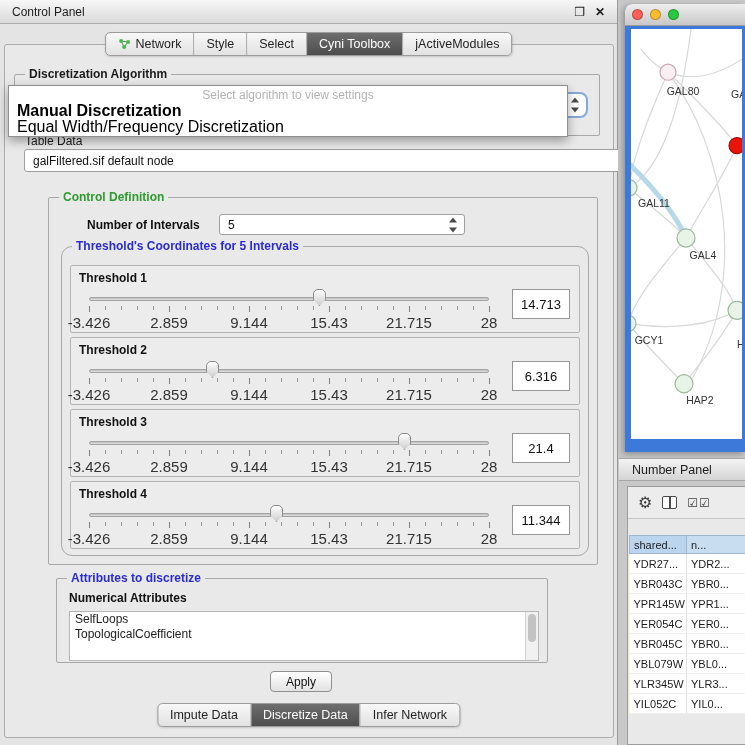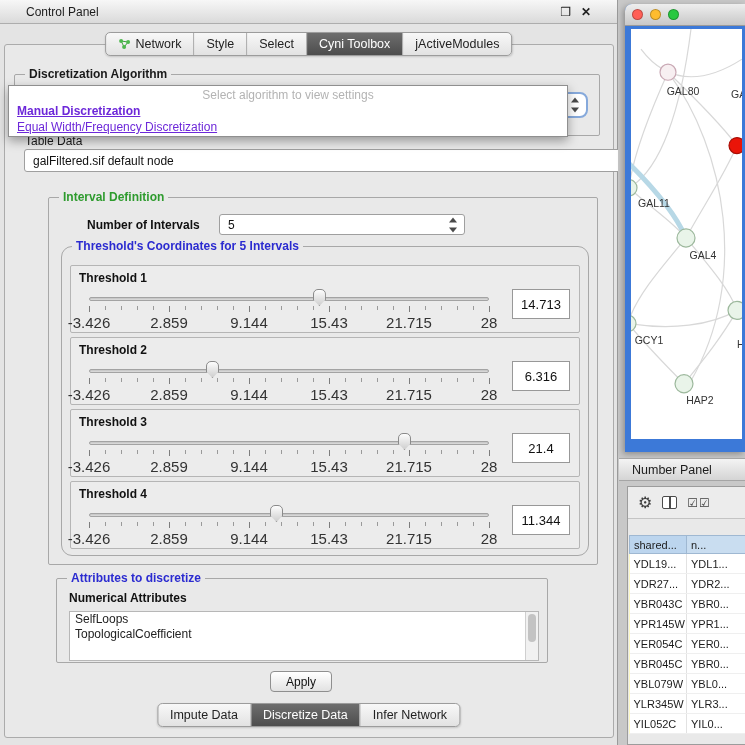--- a/index.html
+++ b/index.html
@@ -5,21 +5,21 @@
   * { margin:0; padding:0; box-sizing:border-box; }
   html,body { width:745px; height:745px; overflow:hidden; background:#cfcfcf;
               font-family:"Liberation Sans", sans-serif; }
   .root { position:relative; width:745px; height:745px; }
 
   
   .control-panel { position:absolute; left:0; top:0; width:618px; height:745px;
                    background:#e4e4e4; border-right:1px solid #9a9a9a; }
   .cp-titlebar { position:absolute; left:0; top:0; width:100%; height:24px;
                  background:linear-gradient(#f7f7f7,#dadada); border-bottom:1px solid #adadad;
-                 display:flex; align-items:center; padding:0 26px; font-size:12px; color:#1c1c1c; }
+                 display:flex; align-items:center; padding:0 12px; font-size:12px; color:#1c1c1c; }
   .cp-title { flex:0 0 auto; }
   .cp-winbtns { margin-left:auto; display:flex; align-items:center; gap:10px; color:#222; }
   .cp-winbtns span { font-size:12px; line-height:12px; cursor:default; }
   .cp-inner { position:absolute; left:4px; top:44px; width:610px; height:694px;
               background:#e9e9e9; border:1px solid #ababab; border-radius:3px; }
 
   
   .segmented { display:flex; border:1px solid #9c9c9c; border-radius:5px; overflow:hidden;
                background:linear-gradient(#f8f8f8,#e2e2e2); font-size:12.5px; color:#222;
                box-shadow:0 1px 2px rgba(0,0,0,.15); }
@@ -41,21 +41,21 @@
              display:flex; flex-direction:column; align-items:center; justify-content:space-between; }
   .stepper i { display:block; width:0; height:0; border-left:4px solid transparent; border-right:4px solid transparent; }
   .stepper .up { border-bottom:5px solid #4a4a4a; }
   .stepper .down { border-top:5px solid #4a4a4a; }
 
   
   .algo-popup { position:absolute; left:8px; top:85px; width:560px; height:52px; background:#fff;
                 border:1px solid #8f8f8f; box-shadow:0 4px 10px rgba(0,0,0,.35); z-index:10;
                 padding:2px 6px; }
   .popup-placeholder { text-align:center; color:#b3b3b3; font-size:12px; line-height:15px; }
-  .popup-option { font-size:12px; line-height:16px; color:#6d28d9; padding-left:2px; cursor:default;text-decoration:underline; }
+  .popup-option { font-size:16px; line-height:16px; color:#000000; padding-left:2px; cursor:default; }
   .popup-option.bold { font-weight:bold; }
 
   
   .table-data-label { position:absolute; left:25px; top:134px; font-size:12px; color:#1a1a1a; }
   .combo { background:#fff; border:1px solid #9f9f9f; border-radius:3px; font-size:12px; color:#111;
            display:flex; align-items:center; padding:0 22px 0 8px; position:absolute; cursor:default; }
   .table-data-combo { left:24px; top:149px; width:680px; height:23px; }
 
   
   .interval-group { position:absolute; left:48px; top:197px; width:550px; height:368px;
@@ -205,21 +205,21 @@
     <div class="table-data-label">Table Data</div>
     <div class="combo table-data-combo">
       <span>galFiltered.sif default node</span>
       <span class="stepper">
           <i class="up"></i>
           <i class="down"></i>
         </span>
     </div>
 
     <div class="interval-group">
-      <span class="group-title">Interval Definition</span>
+      <span class="group-title">Control Definition</span>
       <div class="num-label">Number of Intervals</div>
       <div class="combo num-combo">
         <span>5</span>
         <span class="stepper">
             <i class="up"></i>
             <i class="down"></i>
           </span>
       </div>
 
       <div class="thresh-group">
@@ -498,24 +498,20 @@
     </div>
     <table class="node-table">
       <thead>
         <tr>
           <th>shared...</th>
           <th>n...</th>
         </tr>
       </thead>
       <tbody>
           <tr>
-            <td>YDL19...</td>
-            <td>YDL1...</td>
-          </tr>
-          <tr>
             <td>YDR27...</td>
             <td>YDR2...</td>
           </tr>
           <tr>
             <td>YBR043C</td>
             <td>YBR0...</td>
           </tr>
           <tr>
             <td>YPR145W</td>
             <td>YPR1...</td>

